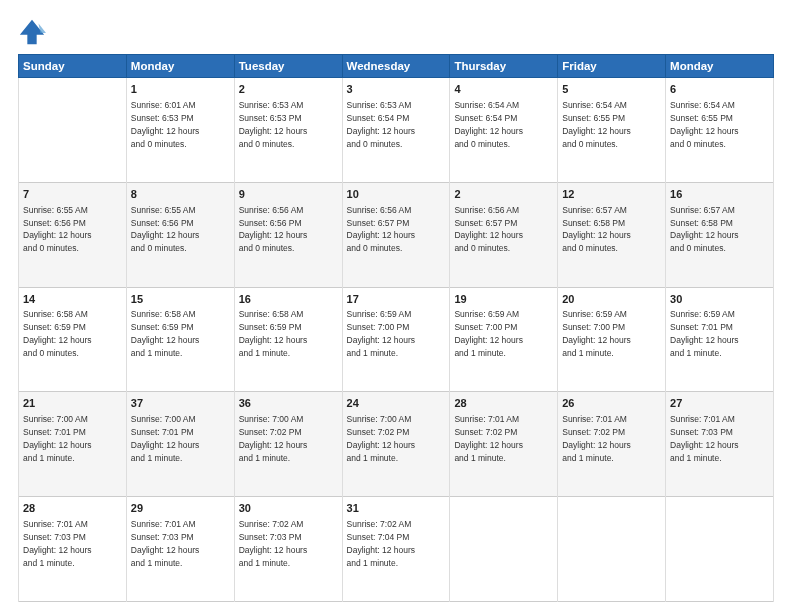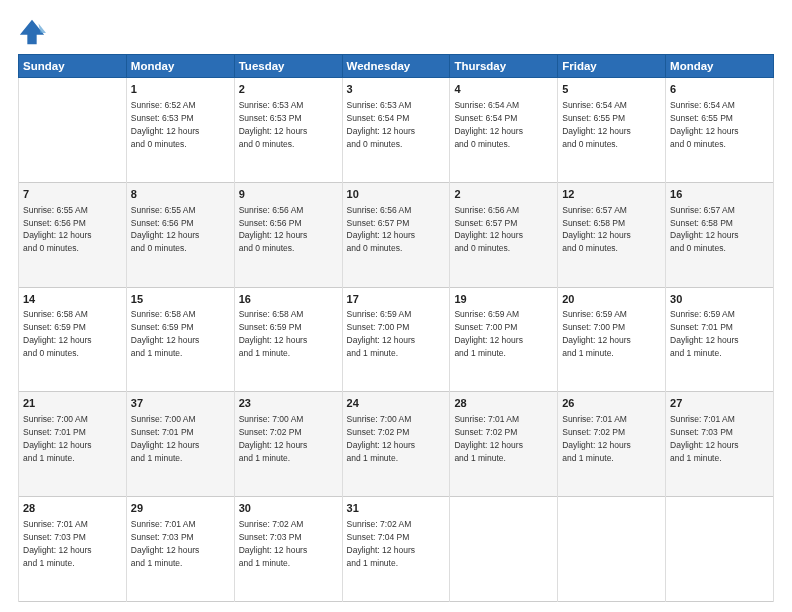--- a/index.html
+++ b/index.html
@@ -132,21 +132,21 @@
           <th>Tuesday</th>
           <th>Wednesday</th>
           <th>Thursday</th>
           <th>Friday</th>
           <th>Monday</th>
         </tr>
     </thead>
     <tbody id="calendar-body">
     <tr>
           <td></td>
-          <td><span class="day-num">1</span><span class="day-info" style="white-space: pre-line;">Sunrise: 6:52 AM
+          <td><span class="day-num">1</span><span class="day-info" style="white-space: pre-line;">Sunrise: 6:01 AM
 Sunset: 6:53 PM
 Daylight: 12 hours
 and 0 minutes.</span></td>
           <td><span class="day-num">2</span><span class="day-info" style="white-space: pre-line;">Sunrise: 6:53 AM
 Sunset: 6:53 PM
 Daylight: 12 hours
 and 0 minutes.</span></td>
           <td><span class="day-num">3</span><span class="day-info" style="white-space: pre-line;">Sunrise: 6:53 AM
 Sunset: 6:54 PM
 Daylight: 12 hours
@@ -226,21 +226,21 @@
         </tr>
         <tr>
           <td><span class="day-num">21</span><span class="day-info" style="white-space: pre-line;">Sunrise: 7:00 AM
 Sunset: 7:01 PM
 Daylight: 12 hours
 and 1 minute.</span></td>
           <td><span class="day-num">37</span><span class="day-info" style="white-space: pre-line;">Sunrise: 7:00 AM
 Sunset: 7:01 PM
 Daylight: 12 hours
 and 1 minute.</span></td>
-          <td><span class="day-num">23</span><span class="day-info" style="white-space: pre-line;">Sunrise: 7:00 AM
+          <td><span class="day-num">36</span><span class="day-info" style="white-space: pre-line;">Sunrise: 7:00 AM
 Sunset: 7:02 PM
 Daylight: 12 hours
 and 1 minute.</span></td>
           <td><span class="day-num">24</span><span class="day-info" style="white-space: pre-line;">Sunrise: 7:00 AM
 Sunset: 7:02 PM
 Daylight: 12 hours
 and 1 minute.</span></td>
           <td><span class="day-num">28</span><span class="day-info" style="white-space: pre-line;">Sunrise: 7:01 AM
 Sunset: 7:02 PM
 Daylight: 12 hours

